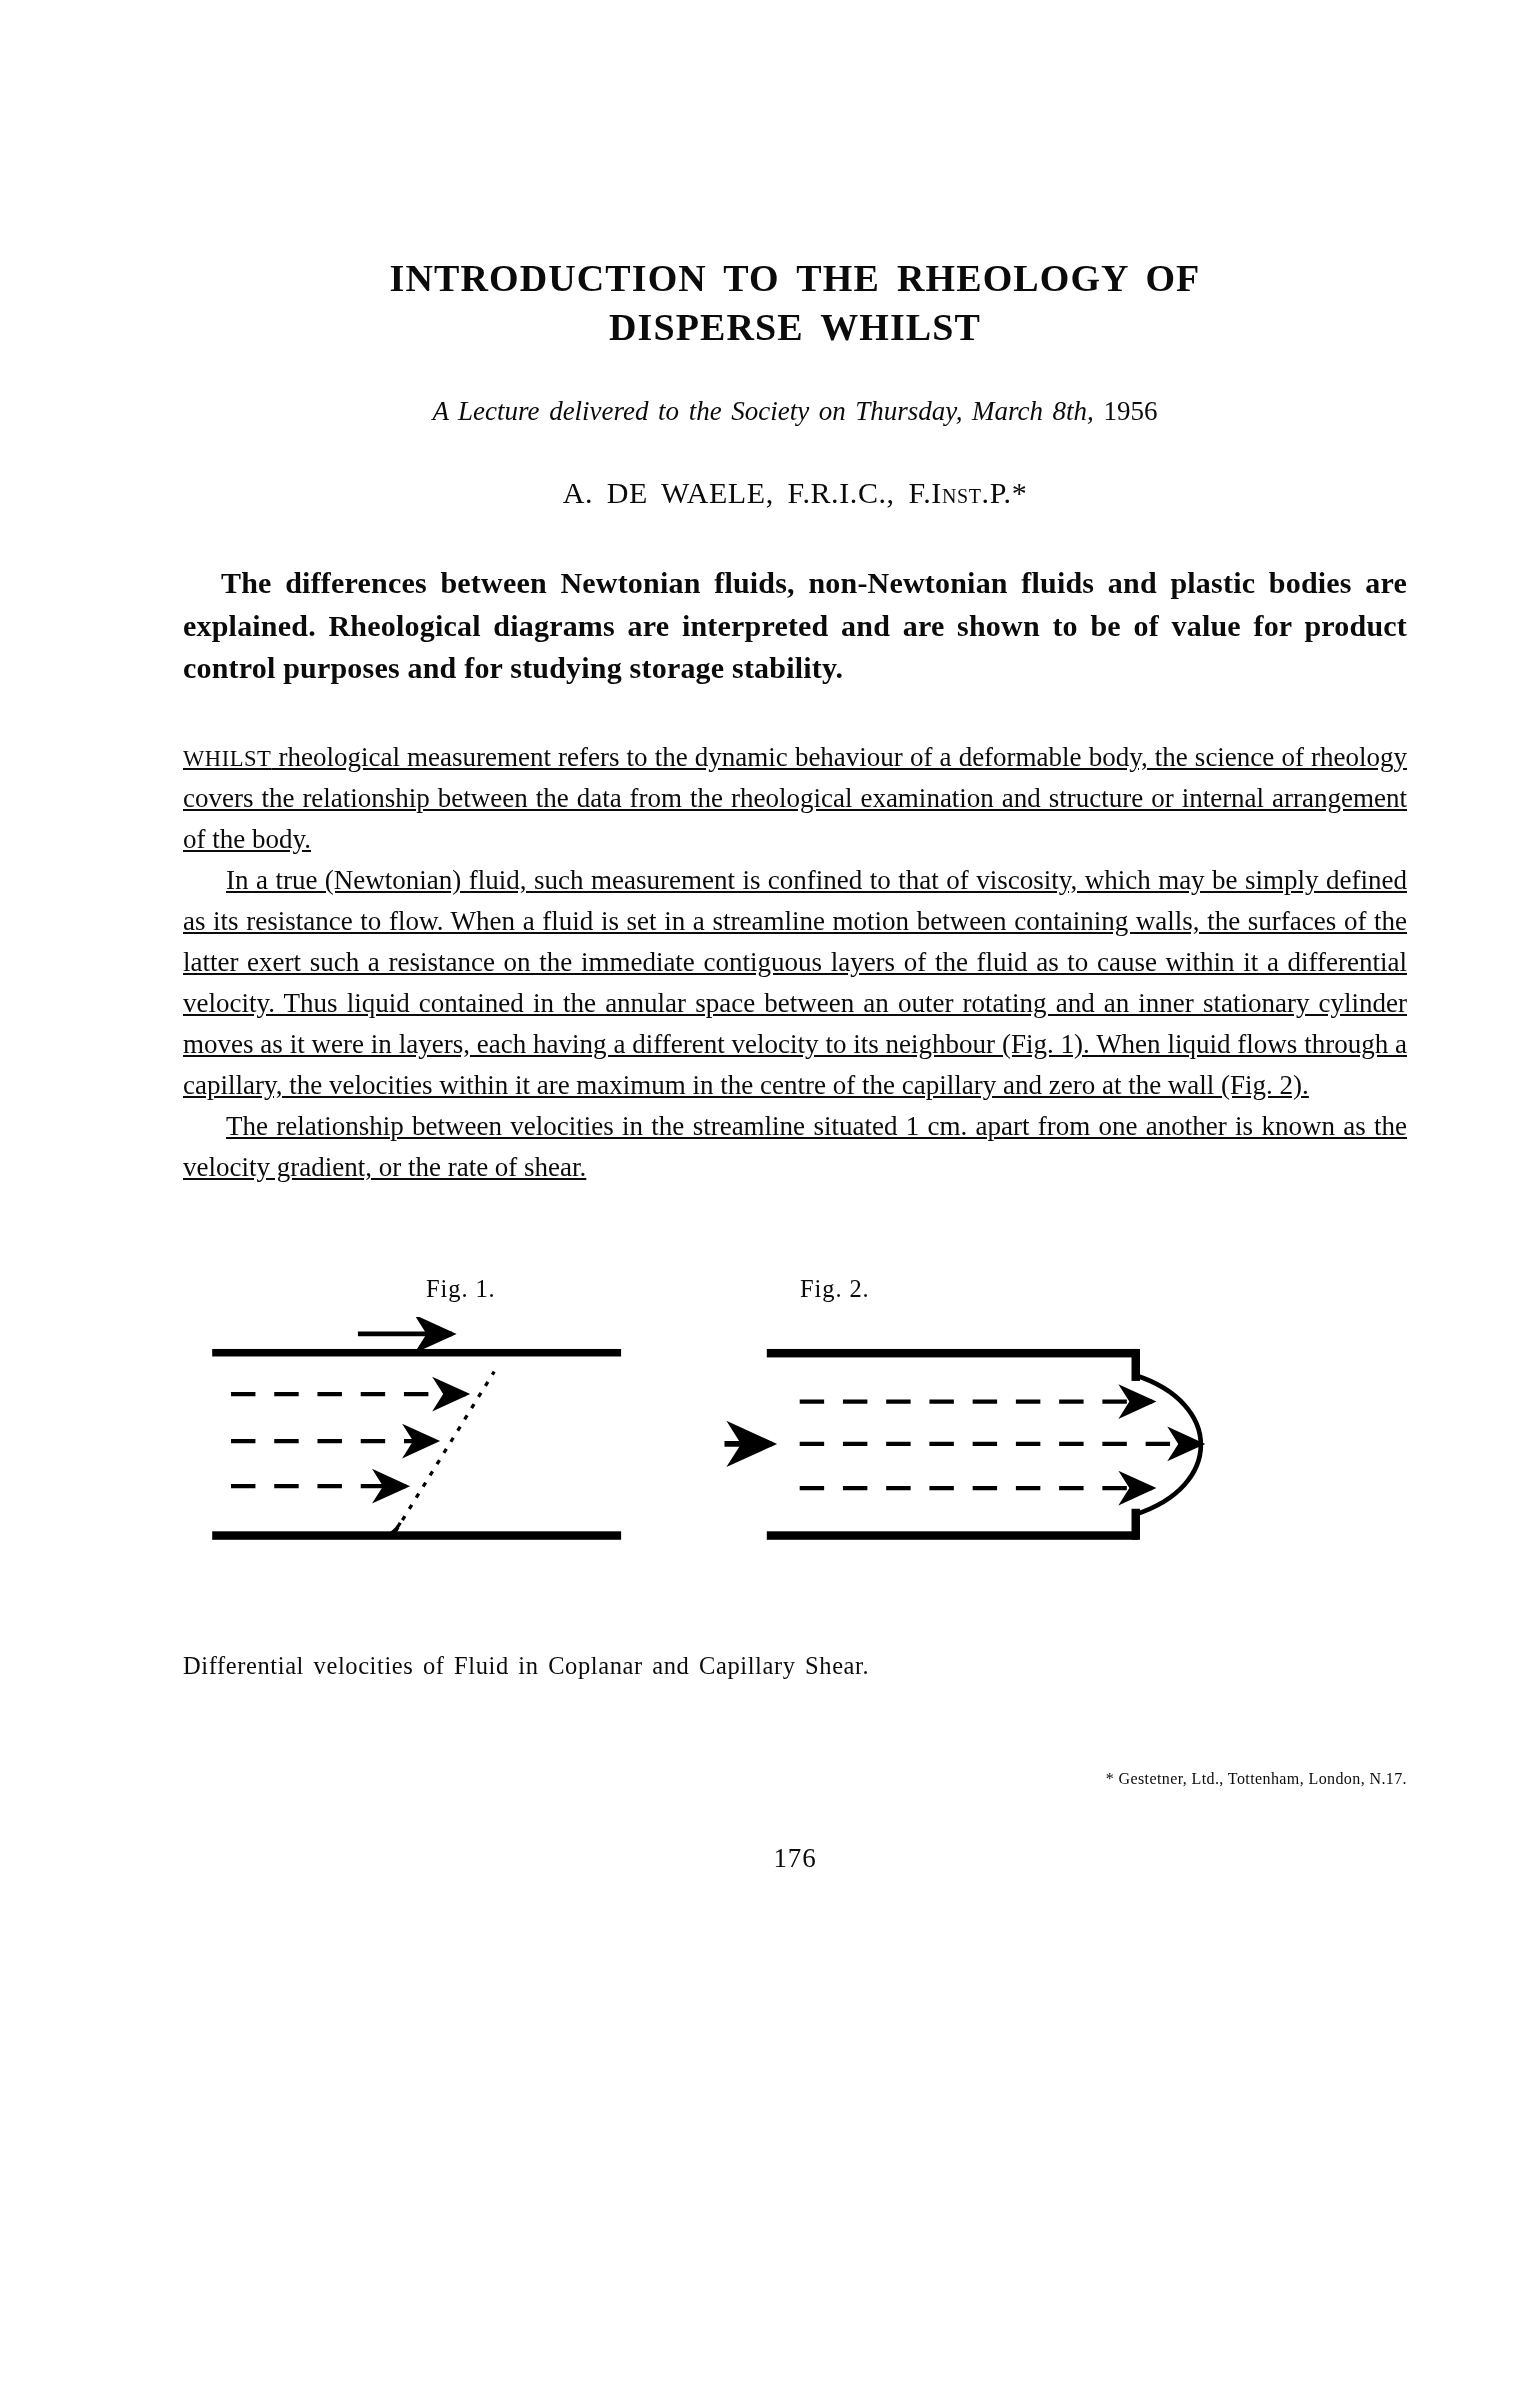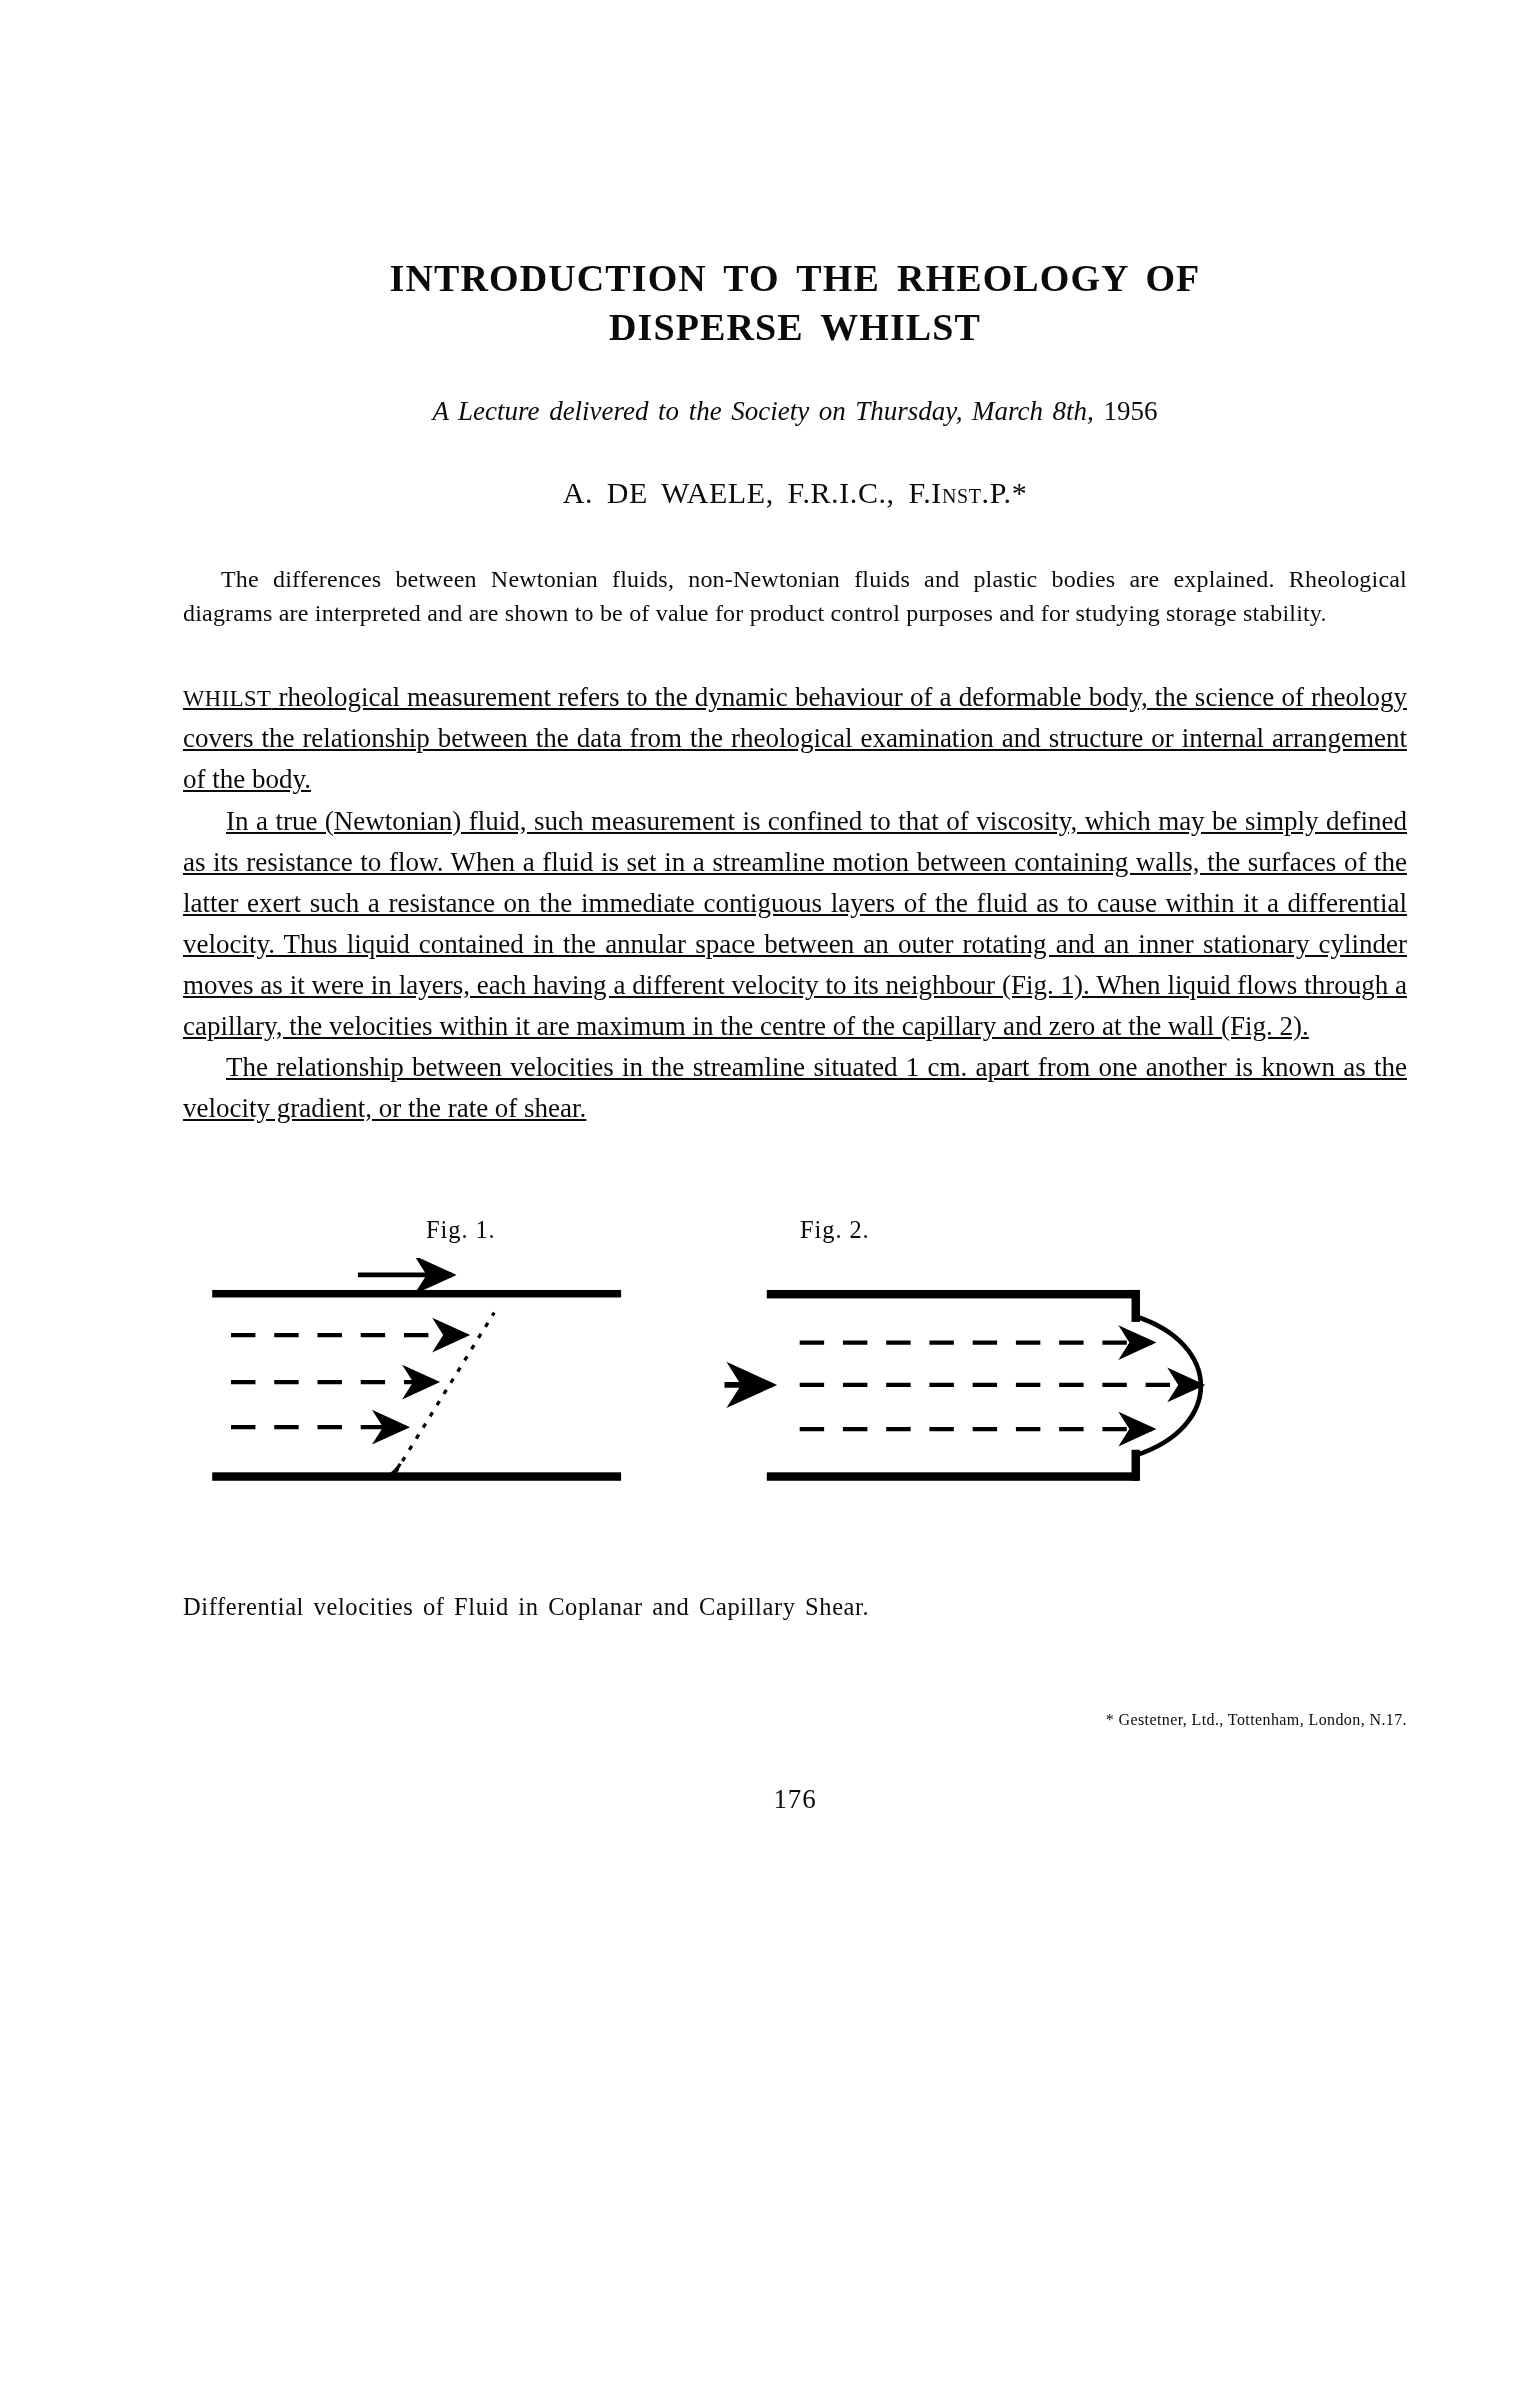--- a/index.html
+++ b/index.html
@@ -62,22 +62,22 @@
     letter-spacing: 0.6px;
     word-spacing: 5.6px;
   }
   .author .sc {
     font-size: 20px;
   }
 
   
   .abstract {
     margin-top: 52px;
-    font-size: 24px;
-    font-weight: normal;
+    font-size: 30px;
+    font-weight: bold;
     line-height: 1.42;
     text-align: justify;
     text-indent: 38px;
     letter-spacing: 0.2px;
   }
 
   
   .body-text {
     margin-top: 47px;
     font-size: 27px;

